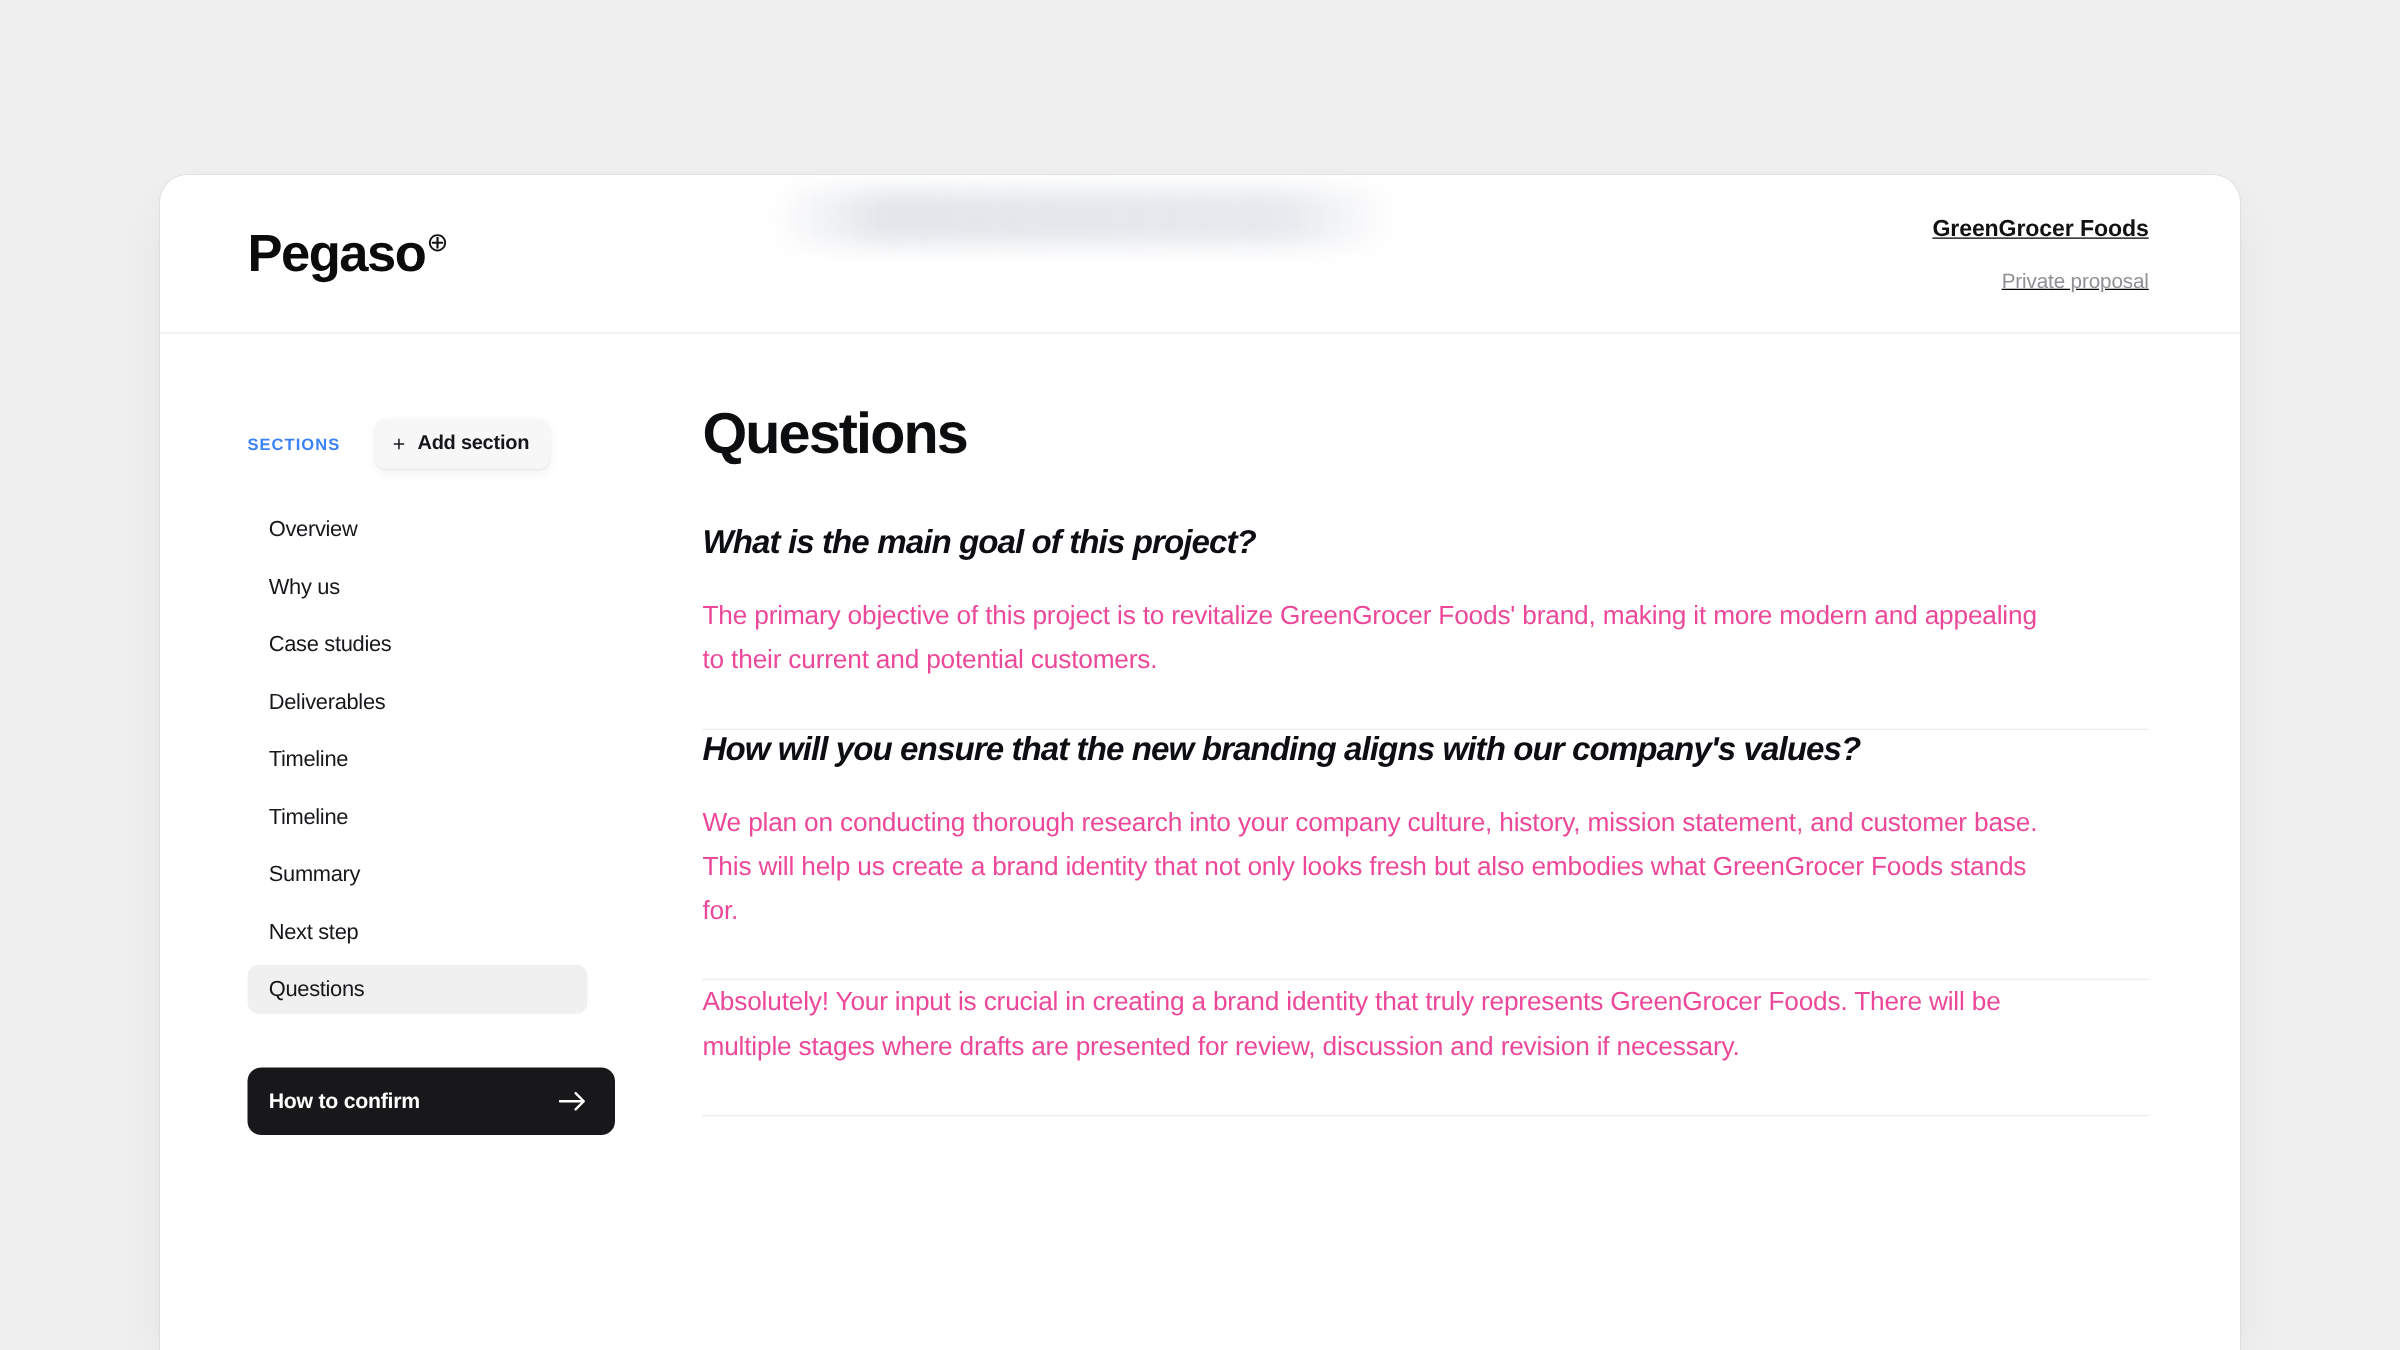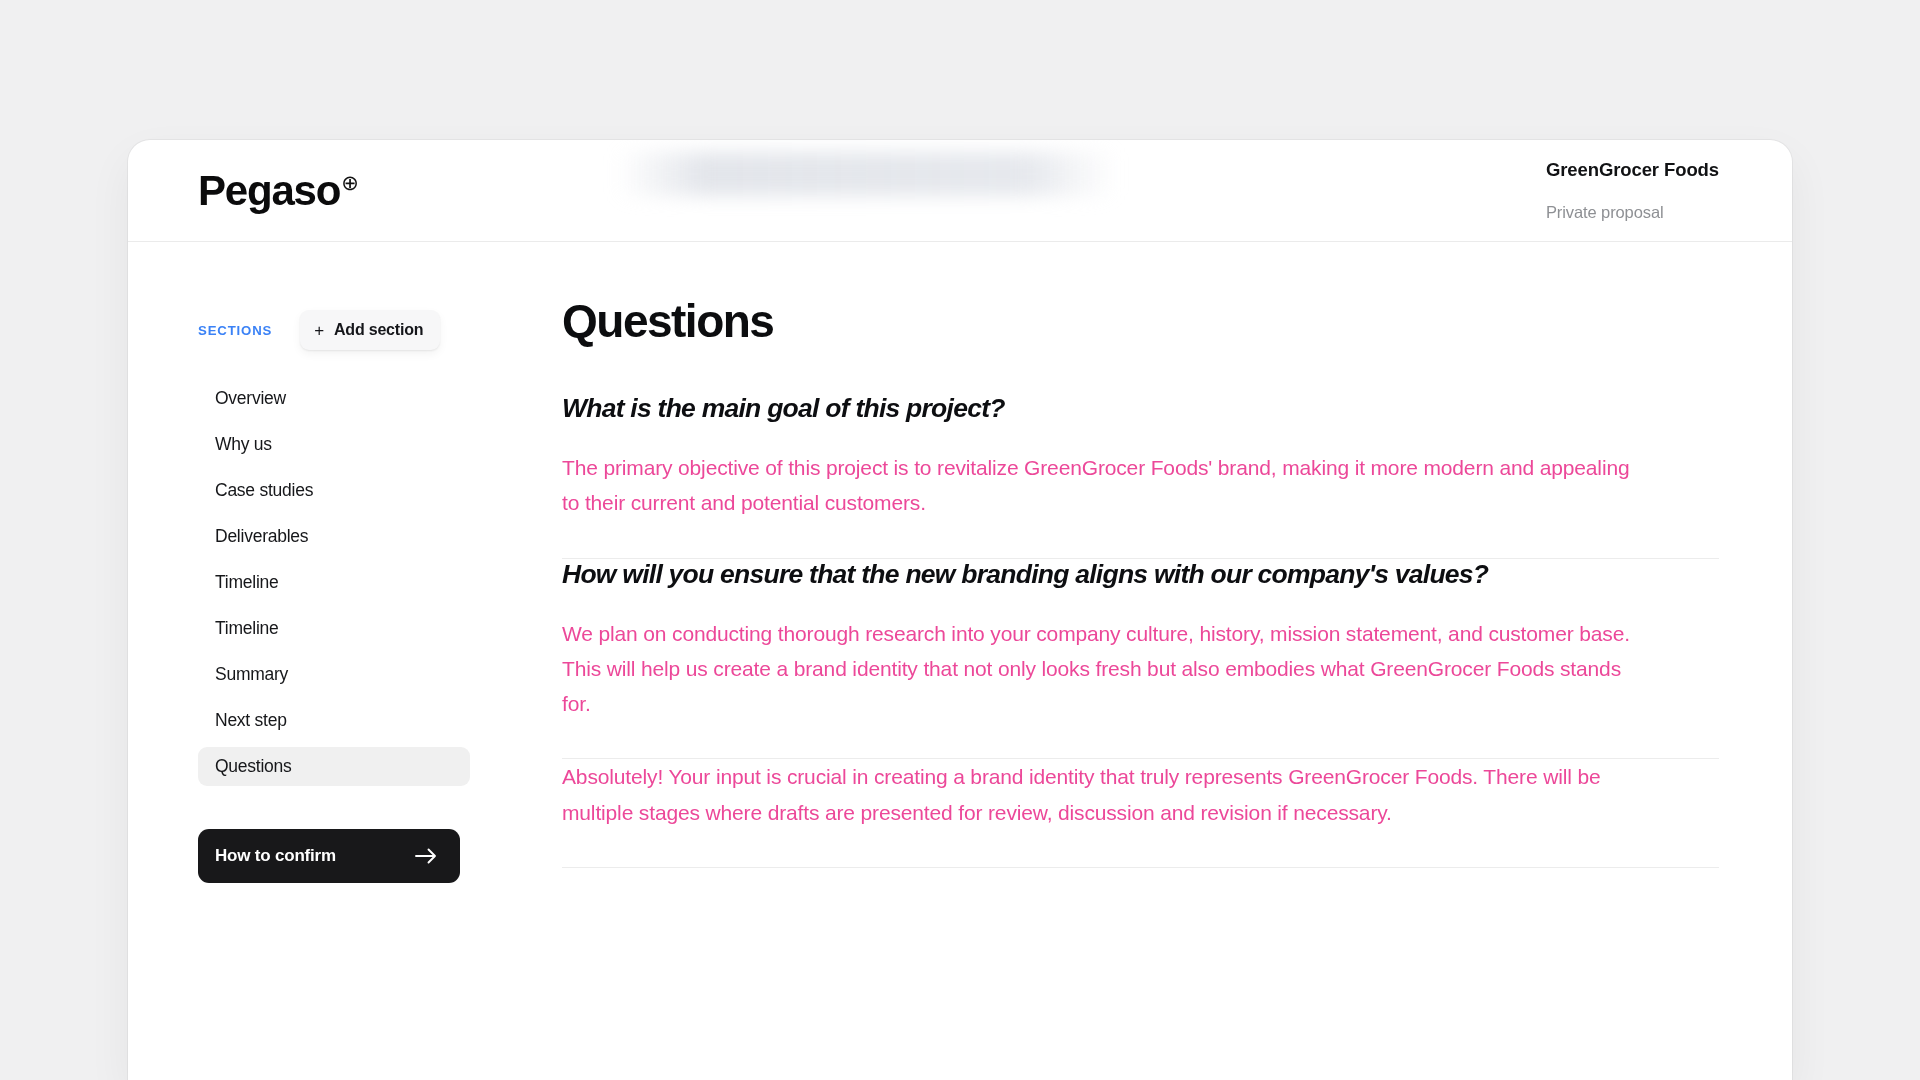--- a/index.html
+++ b/index.html
@@ -25,21 +25,21 @@
     height: 940px;
     background: #ffffff;
     border-radius: 22px 22px 0 0;
     box-shadow: 0 0 0 1px rgba(0,0,0,0.045), 0 18px 46px rgba(0,0,0,0.055);
     overflow: hidden;
   }
 
   
   .card-header {
     position: relative;
-    height: 102px;
+    height: 127px;
     border-bottom: 1px solid #ebebeb;
     display: flex;
     align-items: center;
     justify-content: space-between;
     padding: 0 73px 0 70px;
   }
 
   .brand {
     display: flex;
     align-items: flex-start;
@@ -52,21 +52,21 @@
     color: #0b0b0c;
   }
   .brand-mark {
     font-size: 21px;
     color: #111;
     margin-top: 2px;
     margin-left: 1px;
     line-height: 1;
   }
 
-  .header-right { text-align: left; }
+  .header-right { text-align: right; text-decoration: underline; }
   .client-name {
     font-size: 18.5px;
     font-weight: 700;
     color: #111214;
     letter-spacing: -0.1px;
   }
   .client-sub {
     font-size: 16.5px;
     color: #8e9094;
     margin-top: 22px;
@@ -142,21 +142,21 @@
     border-radius: 9px;
     margin-bottom: 7px;
     cursor: pointer;
   }
   .nav-item.active { background: #f0f0f0; }
 
   .confirm-btn {
     display: flex;
     align-items: center;
     justify-content: space-between;
-    width: 262px;
+    width: 294px;
     margin-top: 43px;
     background: #18181a;
     border: none;
     border-radius: 11px;
     padding: 17px 22px 17px 17px;
     font-family: inherit;
     font-size: 17px;
     font-weight: 700;
     color: #ffffff;
     letter-spacing: -0.2px;

